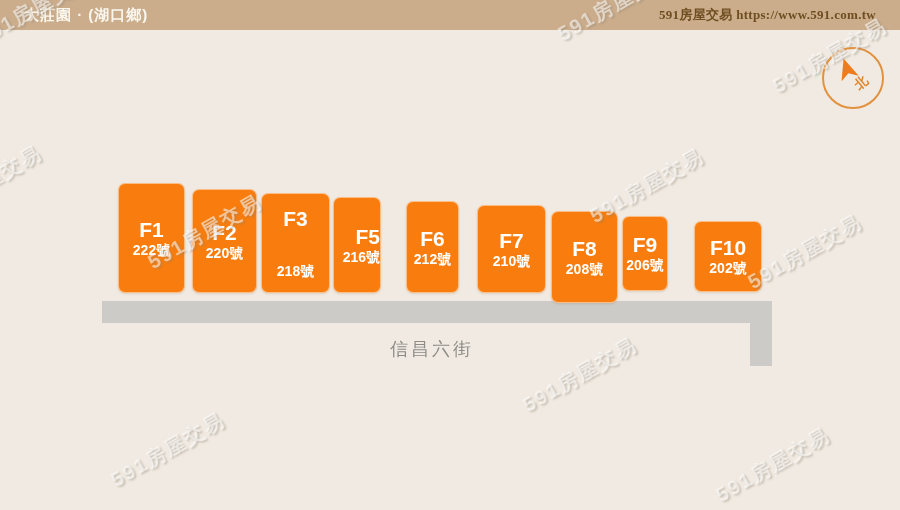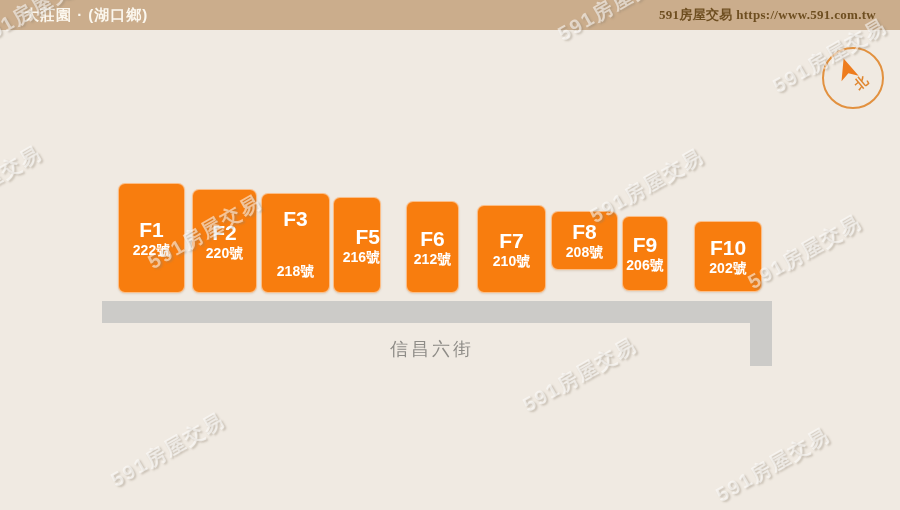--- a/index.html
+++ b/index.html
@@ -74,21 +74,21 @@
     <span class="b-addr">216號</span>
   </div>
       <div class="building" style="left: 406px; top: 201px; width: 53px; height: 92px;">
     <span class="b-id">F6</span>
     <span class="b-addr">212號</span>
   </div>
       <div class="building" style="left: 477px; top: 205px; width: 69px; height: 88px;">
     <span class="b-id">F7</span>
     <span class="b-addr">210號</span>
   </div>
-      <div class="building" style="left: 551px; top: 211px; width: 67px; height: 59px;">
+      <div class="building" style="left: 551px; top: 211px; width: 67px; height: 92px;">
     <span class="b-id">F8</span>
     <span class="b-addr">208號</span>
   </div>
       <div class="building" style="left: 622px; top: 216px; width: 46px; height: 75px; align-items: center;">
     <span class="b-id">F9</span>
     <span class="b-addr">206號</span>
   </div>
       <div class="building" style="left: 694px; top: 221px; width: 68px; height: 71px; text-align: center;">
     <span class="b-id">F10</span>
     <span class="b-addr">202號</span>

